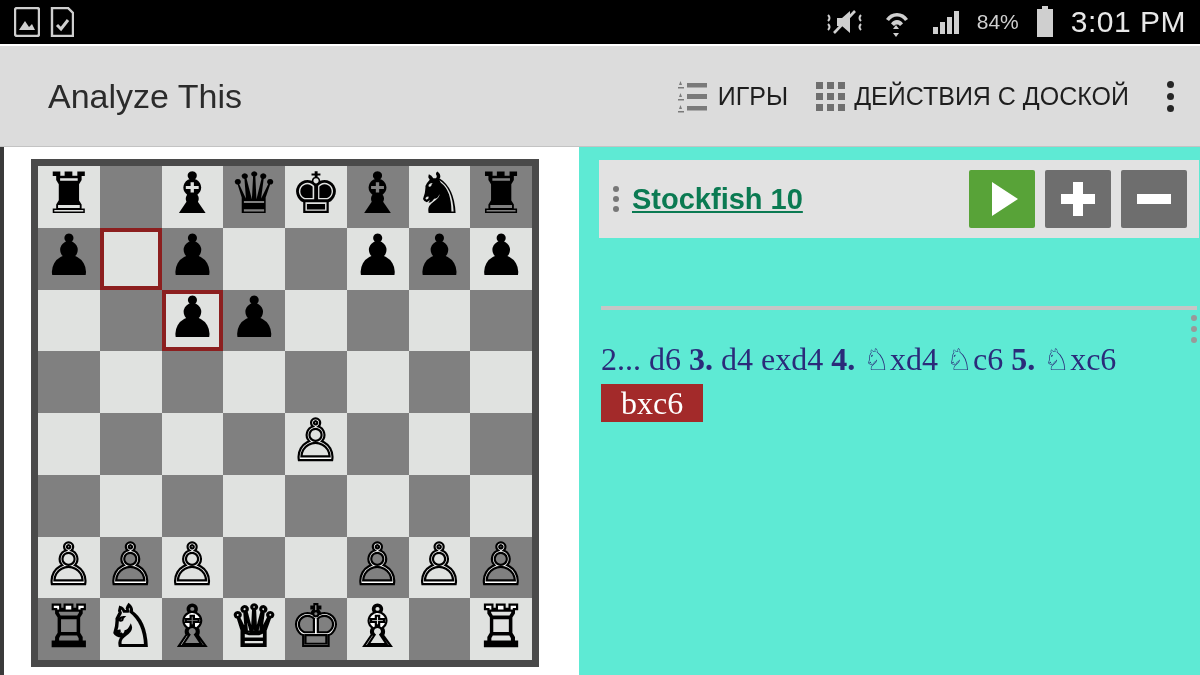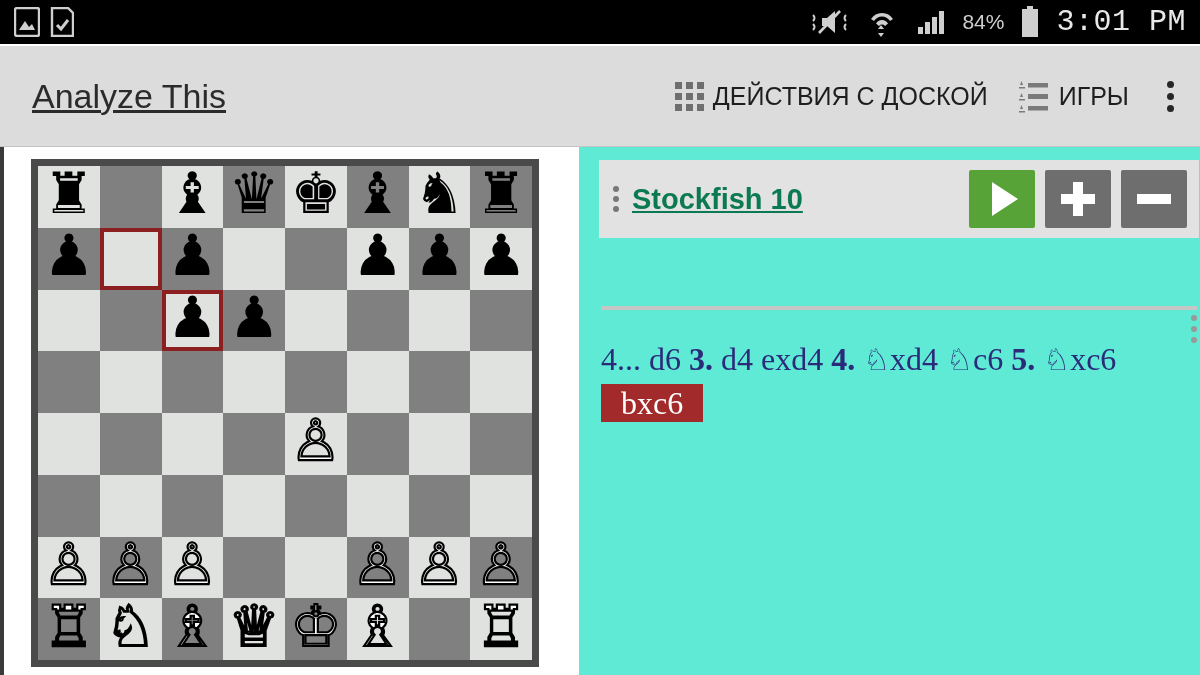--- a/index.html
+++ b/index.html
@@ -19,36 +19,35 @@
   }
   .sb-left { display: flex; align-items: center; gap: 10px; margin-left: 14px; }
   .sb-right { display: flex; align-items: center; gap: 16px; margin-left: auto; margin-right: 14px; }
   .sb-icon { display: block; }
   .sb-batt-text {
     font-size: 21px; color: #cfcfcf; letter-spacing: 0px;
     font-family: "Liberation Sans", sans-serif;
   }
   .sb-clock {
     font-size: 30px; color: #e8e8e8; letter-spacing: 0.5px;
-    font-family: Liberation Mono, monospace;
+    font-family: Liberation Sans, sans-serif;
   }
   .sb-sep { position: absolute; left:0; top:44px; width:1200px; height:2px; background:#ffffff; }
 
   
   .appbar {
     position: absolute; left: 0; top: 46px; width: 1200px; height: 101px;
     background: #dcdcdc;
     display: flex; align-items: center;
     border-bottom: 1px solid #c3c3c3;
   }
   .app-title {
-    margin-left: 32px; font-size: 34px; color: #2b2b2b;
+    margin-left: 48px; font-size: 34px; color: #2b2b2b;
     font-family: "Liberation Sans", sans-serif; font-weight: 400;
     letter-spacing: 0px;
-    text-decoration: underline;
   }
   .appbar-actions { margin-left: auto; display: flex; align-items: center; }
   .action {
     display: flex; align-items: center; gap: 9px;
     padding: 0 14px; height: 70px; cursor: pointer;
   }
   .action-label {
     font-size: 25px; color: #1e1e1e; font-weight: 400;
     font-family: "Liberation Sans", sans-serif; white-space: nowrap;
   }
@@ -191,48 +190,48 @@
         <rect x="2" y="3" width="16" height="28" fill="#cfcfcf"></rect>
       </svg>
       <span class="sb-clock">3:01 PM</span>
     </div>
   </div>
   <div class="sb-sep"></div>
 
   <div class="appbar">
     <div class="app-title">Analyze This</div>
     <div class="appbar-actions">
-
-      <div class="action">
-        <span class="grid-icon">
-          <i></i>
-            <i></i>
-            <i></i>
-            <i></i>
-            <i></i>
-            <i></i>
-            <i></i>
-            <i></i>
-            <i></i>
-        </span>
-        <span class="action-label">ДЕЙСТВИЯ С ДОСКОЙ</span>
-      </div>
 
       <div class="action">
         <svg width="34" height="34" viewBox="0 0 34 34">
           <path d="M4 6 l3 0 l-1.5 -4 z M3 8 h6 v1.6 h-6 z" fill="#7a7a7a"></path>
           <path d="M4 18 l3 0 l-1.5 -4 z M3 20 h6 v1.6 h-6 z" fill="#7a7a7a"></path>
           <path d="M4 30 l3 0 l-1.5 -4 z M3 32 h6 v1.6 h-6 z" fill="#7a7a7a"></path>
           <rect x="12" y="4" width="20" height="4.5" fill="#7a7a7a"></rect>
           <rect x="12" y="15" width="20" height="5" fill="#7a7a7a"></rect>
           <rect x="12" y="27" width="20" height="4.5" fill="#7a7a7a"></rect>
         </svg>
         <span class="action-label">ИГРЫ</span>
       </div>
 
+      <div class="action">
+        <span class="grid-icon">
+          <i></i>
+            <i></i>
+            <i></i>
+            <i></i>
+            <i></i>
+            <i></i>
+            <i></i>
+            <i></i>
+            <i></i>
+        </span>
+        <span class="action-label">ДЕЙСТВИЯ С ДОСКОЙ</span>
+      </div>
+
       <div class="overflow-dots">
         <i></i>
           <i></i>
           <i></i>
       </div>
     </div>
   </div>
 
   <div class="left-edge"></div>
 
@@ -385,21 +384,21 @@
 
     <div class="divider"></div>
     <span class="moves-dots">
         <i></i>
         <i></i>
         <i></i>
       </span>
 
     <div class="moves-area">
       <div class="move-line var-line">
-        <span>4... d6 </span><span class="vnum-b">3.</span><span> d4 exd4 </span><span class="vnum-b">4.</span><span> <span class="kn">♘</span>xd4 <span class="kn">♘</span>c6 </span><span class="vnum-b">5.</span><span> <span class="kn">♘</span>xc6</span>
+        <span>2... d6 </span><span class="vnum-b">3.</span><span> d4 exd4 </span><span class="vnum-b">4.</span><span> <span class="kn">♘</span>xd4 <span class="kn">♘</span>c6 </span><span class="vnum-b">5.</span><span> <span class="kn">♘</span>xc6</span>
         <span class="hl-move">bxc6</span>
       </div>
     </div>
 
     <div class="bottom-bar">
       <span class="circle-toggle"></span>
       <span class="navbtns">
         <span class="navbtn wide">
           <span class="chev left"></span>
         </span>

